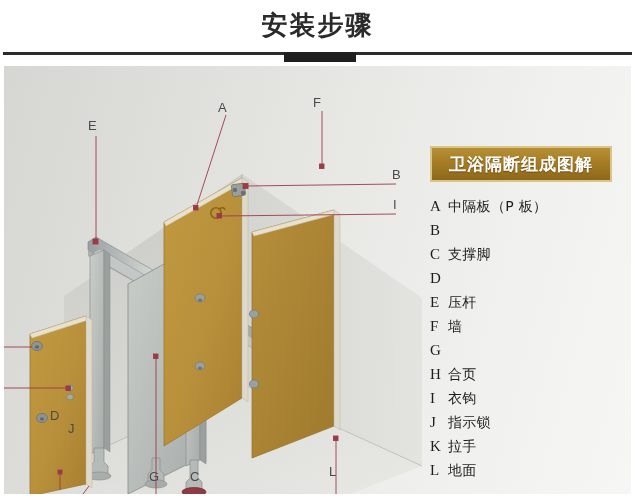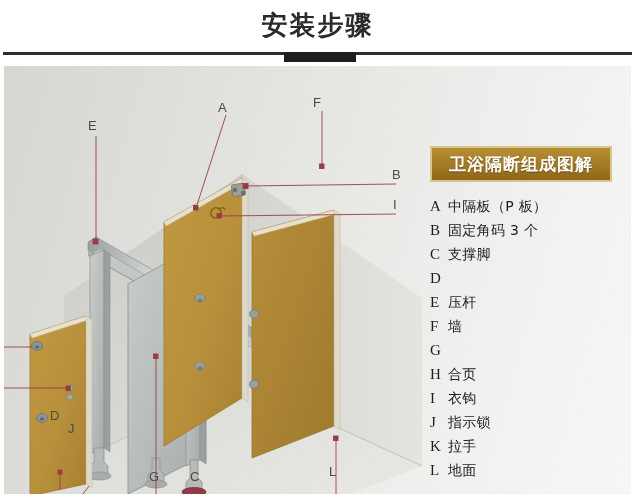--- a/index.html
+++ b/index.html
@@ -322,21 +322,20 @@
     <div class="legend-header">
       <span class="legend-header-text">卫浴隔断组成图解</span>
     </div>
     <div class="legend-list">
       <div class="legend-item">
         <span class="legend-key">A</span>
         <span class="legend-label">中隔板（P 板）</span>
       </div>
       <div class="legend-item">
         <span class="legend-key">B</span>
-        <span class="legend-label">固定角码 3 个</span>
       </div>
       <div class="legend-item">
         <span class="legend-key">C</span>
         <span class="legend-label">支撑脚</span>
       </div>
       <div class="legend-item">
         <span class="legend-key">D</span>
       </div>
       <div class="legend-item">
         <span class="legend-key">E</span>

